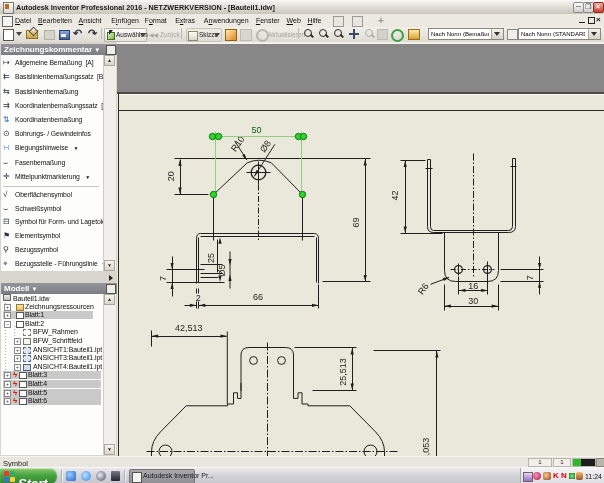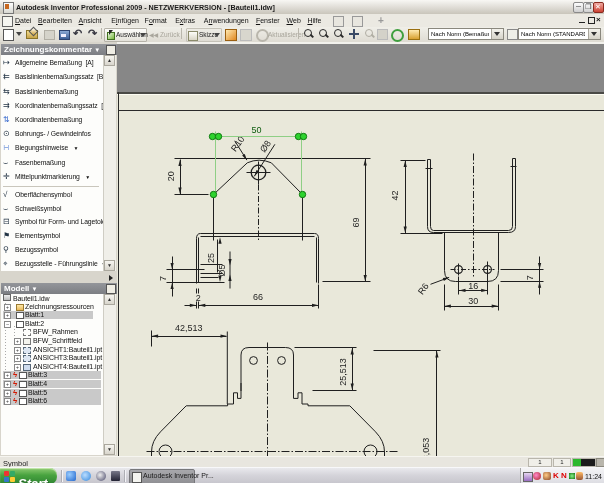--- a/index.html
+++ b/index.html
@@ -35,21 +35,21 @@
 </style>
 </head>
 <body>
 <div class="abs" id="titlebar">
 <span style="position:absolute;left:3px;top:2px;width:9px;height:10px;background:linear-gradient(#fefefe,#d8d8d2);border:1px solid #777"></span>
     <span style="position:absolute;left:5px;top:4px;width:4px;height:5px;background:#c86820"></span>
 <span class="abs wbtn" style="left:573px">─</span>
 <span class="abs wbtn" style="left:583px">❐</span>
 <span class="abs wbtn" style="left:592.5px;background:linear-gradient(#f0a8a0,#cc4233);border-color:#8a2a20;color:#fff">✕</span>
 </div>
-<div class="abs" id="titletxt">Autodesk Inventor Professional 2009 - NETZWERKVERSION - [Bauteil1.idw]</div>
+<div class="abs" id="titletxt">Autodesk Inventor Professional 2016 - NETZWERKVERSION - [Bauteil1.idw]</div>
 <div class="abs" id="menubar">
 <span class="mi" style="left:2px;top:2px;width:9px;height:9px;background:#f5f5f0;border:1px solid #666;"></span>
 <span class="mi" style="left:15px"><u>D</u>atei</span>
 <span class="mi" style="left:38px"><u>B</u>earbeiten</span>
 <span class="mi" style="left:78.6px"><u>A</u>nsicht</span>
 <span class="mi" style="left:111.3px">E<u>i</u>nfügen</span>
 <span class="mi" style="left:144.6px">F<u>o</u>rmat</span>
 <span class="mi" style="left:175.2px">E<u>x</u>tras</span>
 <span class="mi" style="left:203.8px">A<u>n</u>wendungen</span>
 <span class="mi" style="left:255.9px"><u>F</u>enster</span>

